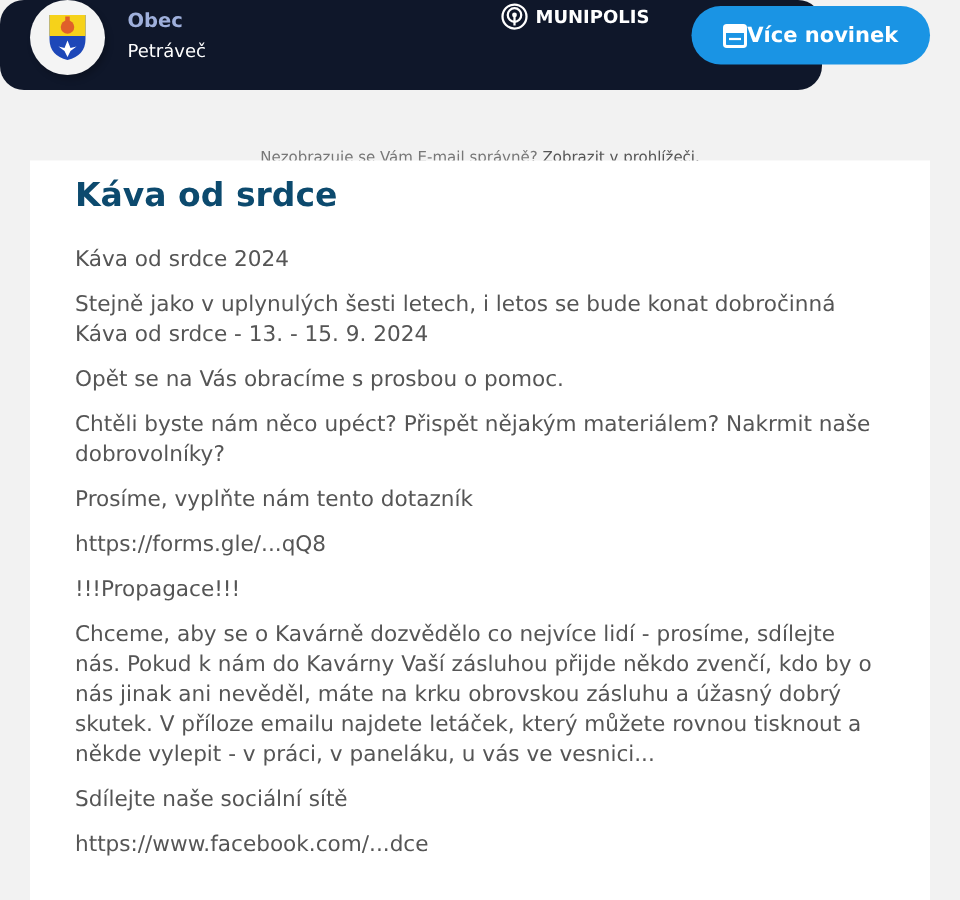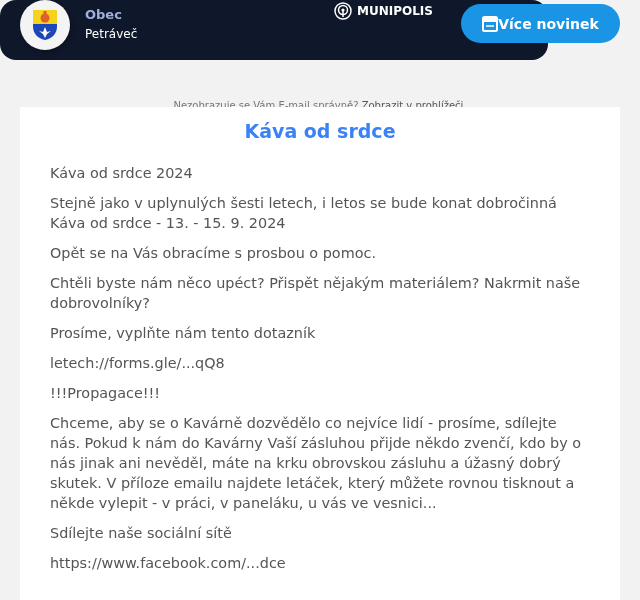--- a/index.html
+++ b/index.html
@@ -40,21 +40,21 @@
     position: absolute; left: 0; top: 72px; width: 640px; text-align: center;
     font-size: 10px; color: #777; margin-top: 28px;
   }
   .notice a { color: #555; text-decoration: underline; }
   .card {
     position: absolute; left: 20px; top: 107px; width: 600px; height: 493px;
     background: #ffffff;
     padding: 0 30px;
   }
   .title {
-    text-align: center; font-weight: bold; font-size: 19px; color: #3b82f6;
+    text-align: left; font-weight: bold; font-size: 22px; color: #0c4a6e;
     margin-top: 10px; line-height: 28px;
   }
   .body { margin-top: 18px; color: #555; font-size: 14.4px; line-height: 20px; }
   .body p { margin-bottom: 10px; }
 </style>
 </head>
 <body>
 
 <div class="header">
   <div class="logo">
@@ -94,19 +94,19 @@
 </div>
 
 <div class="card">
   <h1 class="title">Káva od srdce</h1>
   <div class="body">
     <p>Káva od srdce 2024</p>
     <p>Stejně jako v uplynulých šesti letech, i letos se bude konat dobročinná Káva od srdce - 13. - 15. 9. 2024</p>
     <p>Opět se na Vás obracíme s prosbou o pomoc.</p>
     <p>Chtěli byste nám něco upéct? Přispět nějakým materiálem? Nakrmit naše dobrovolníky?</p>
     <p>Prosíme, vyplňte nám tento dotazník</p>
-    <p>letech://forms.gle/...qQ8</p>
+    <p>https://forms.gle/...qQ8</p>
     <p>!!!Propagace!!!</p>
     <p>Chceme, aby se o Kavárně dozvědělo co nejvíce lidí - prosíme, sdílejte nás. Pokud k nám do Kavárny Vaší zásluhou přijde někdo zvenčí, kdo by o nás jinak ani nevěděl, máte na krku obrovskou zásluhu a úžasný dobrý skutek. V příloze emailu najdete letáček, který můžete rovnou tisknout a někde vylepit - v práci, v paneláku, u vás ve vesnici...</p>
     <p>Sdílejte naše sociální sítě</p>
     <p>https://www.facebook.com/...dce</p>
   </div>
 </div>
 
 </body></html>

